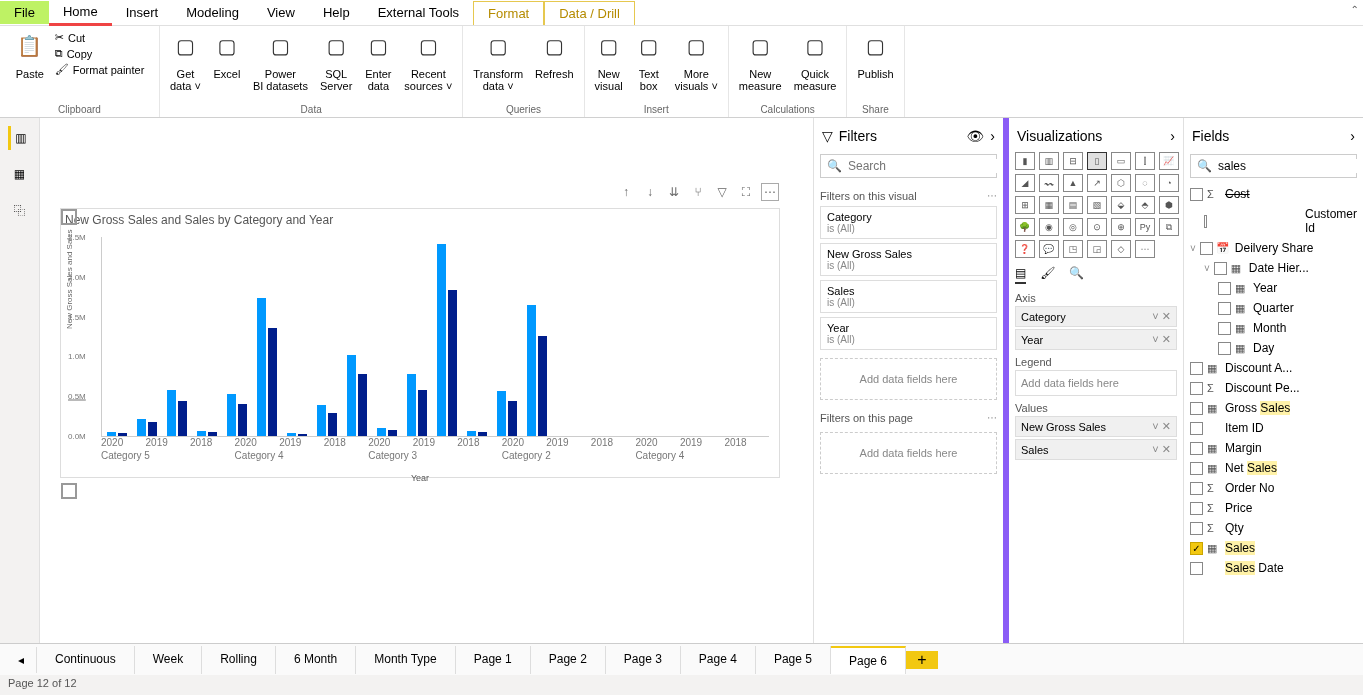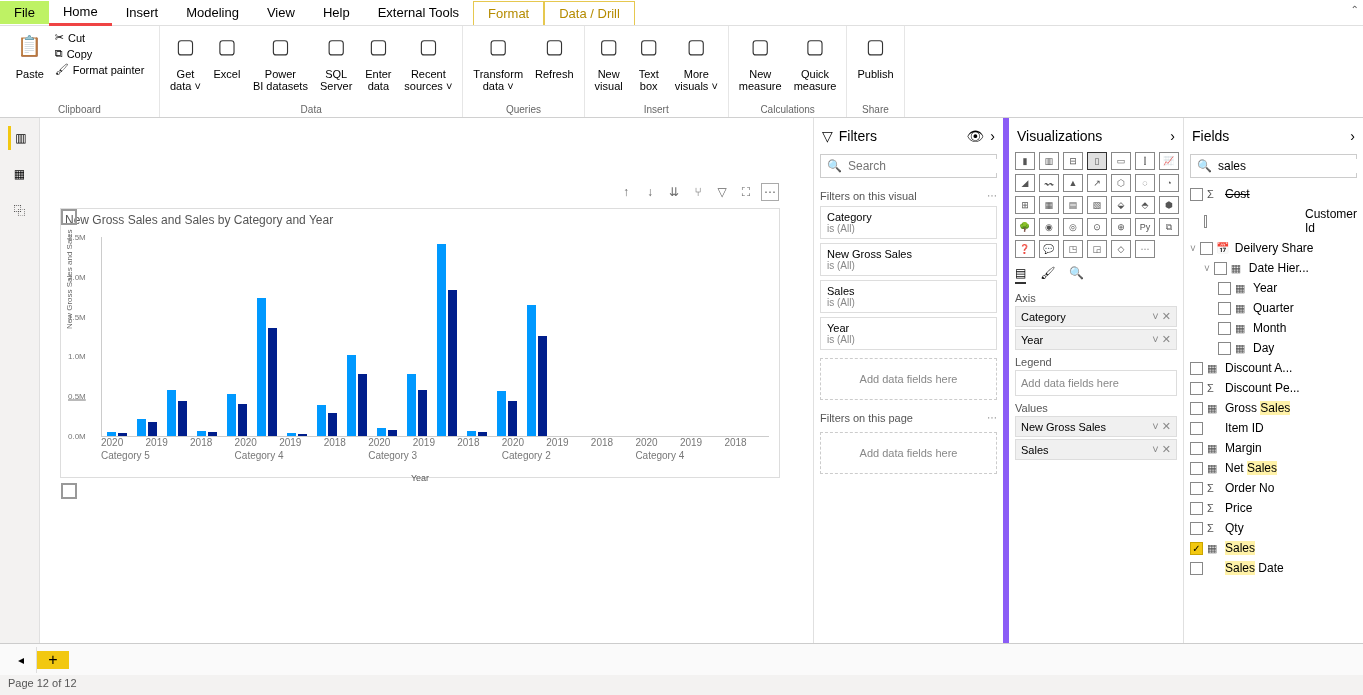--- a/index.html
+++ b/index.html
@@ -509,15 +509,28 @@
           <span class="cb"></span>
           <span class="ficon"></span>
           <span><span class="hl">Sales</span> Date</span>
         </div>
       </div>
   </div>
 </div>
 
 <div class="pagetabs">
   <div class="pt" style="width:30px;text-align:center">◂</div>
+  <div id="ptabs" style="display:flex">
+      <div class="pt">Continuous</div>
+      <div class="pt">Week</div>
+      <div class="pt">Rolling</div>
+      <div class="pt">6 Month</div>
+      <div class="pt">Month Type</div>
+      <div class="pt">Page 1</div>
+      <div class="pt">Page 2</div>
+      <div class="pt">Page 3</div>
+      <div class="pt">Page 4</div>
+      <div class="pt">Page 5</div>
+      <div class="pt active">Page 6</div>
+    </div>
   <div class="add">+</div>
 </div>
 <div class="status">Page 12 of 12</div>
 
 </body></html>

